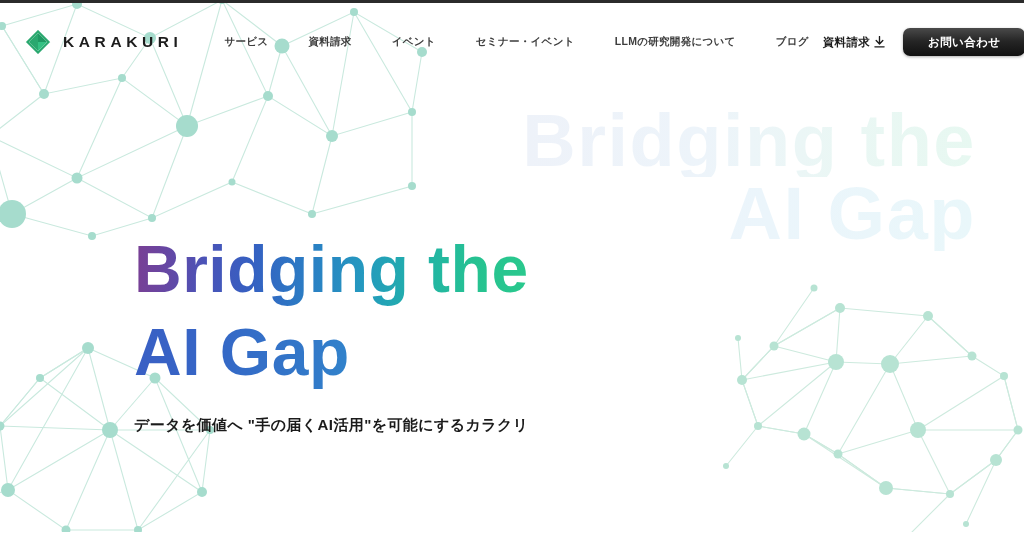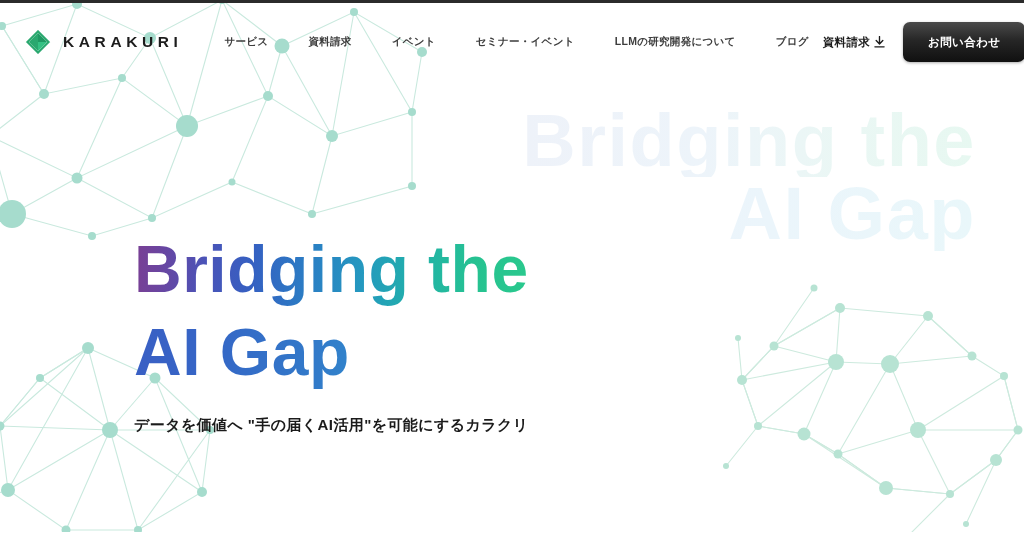--- a/index.html
+++ b/index.html
@@ -137,21 +137,21 @@
     white-space: nowrap;
     cursor: pointer;
     letter-spacing: 0.3px;
   }
   .dl-icon { width: 11px; height: 12px; display: block; }
 
   .contact-btn {
     display: flex;
     align-items: center;
     justify-content: center;
-    height: 40px;
+    height: 28px;
     padding: 0 25px;
     border: none;
     border-radius: 7px;
     background: linear-gradient(180deg, #4a4a4a 0%, #262626 46%, #101010 100%);
     color: #ffffff;
     font-family: "Liberation Sans", sans-serif;
     font-size: 11.5px;
     font-weight: 700;
     letter-spacing: 0.4px;
     white-space: nowrap;

